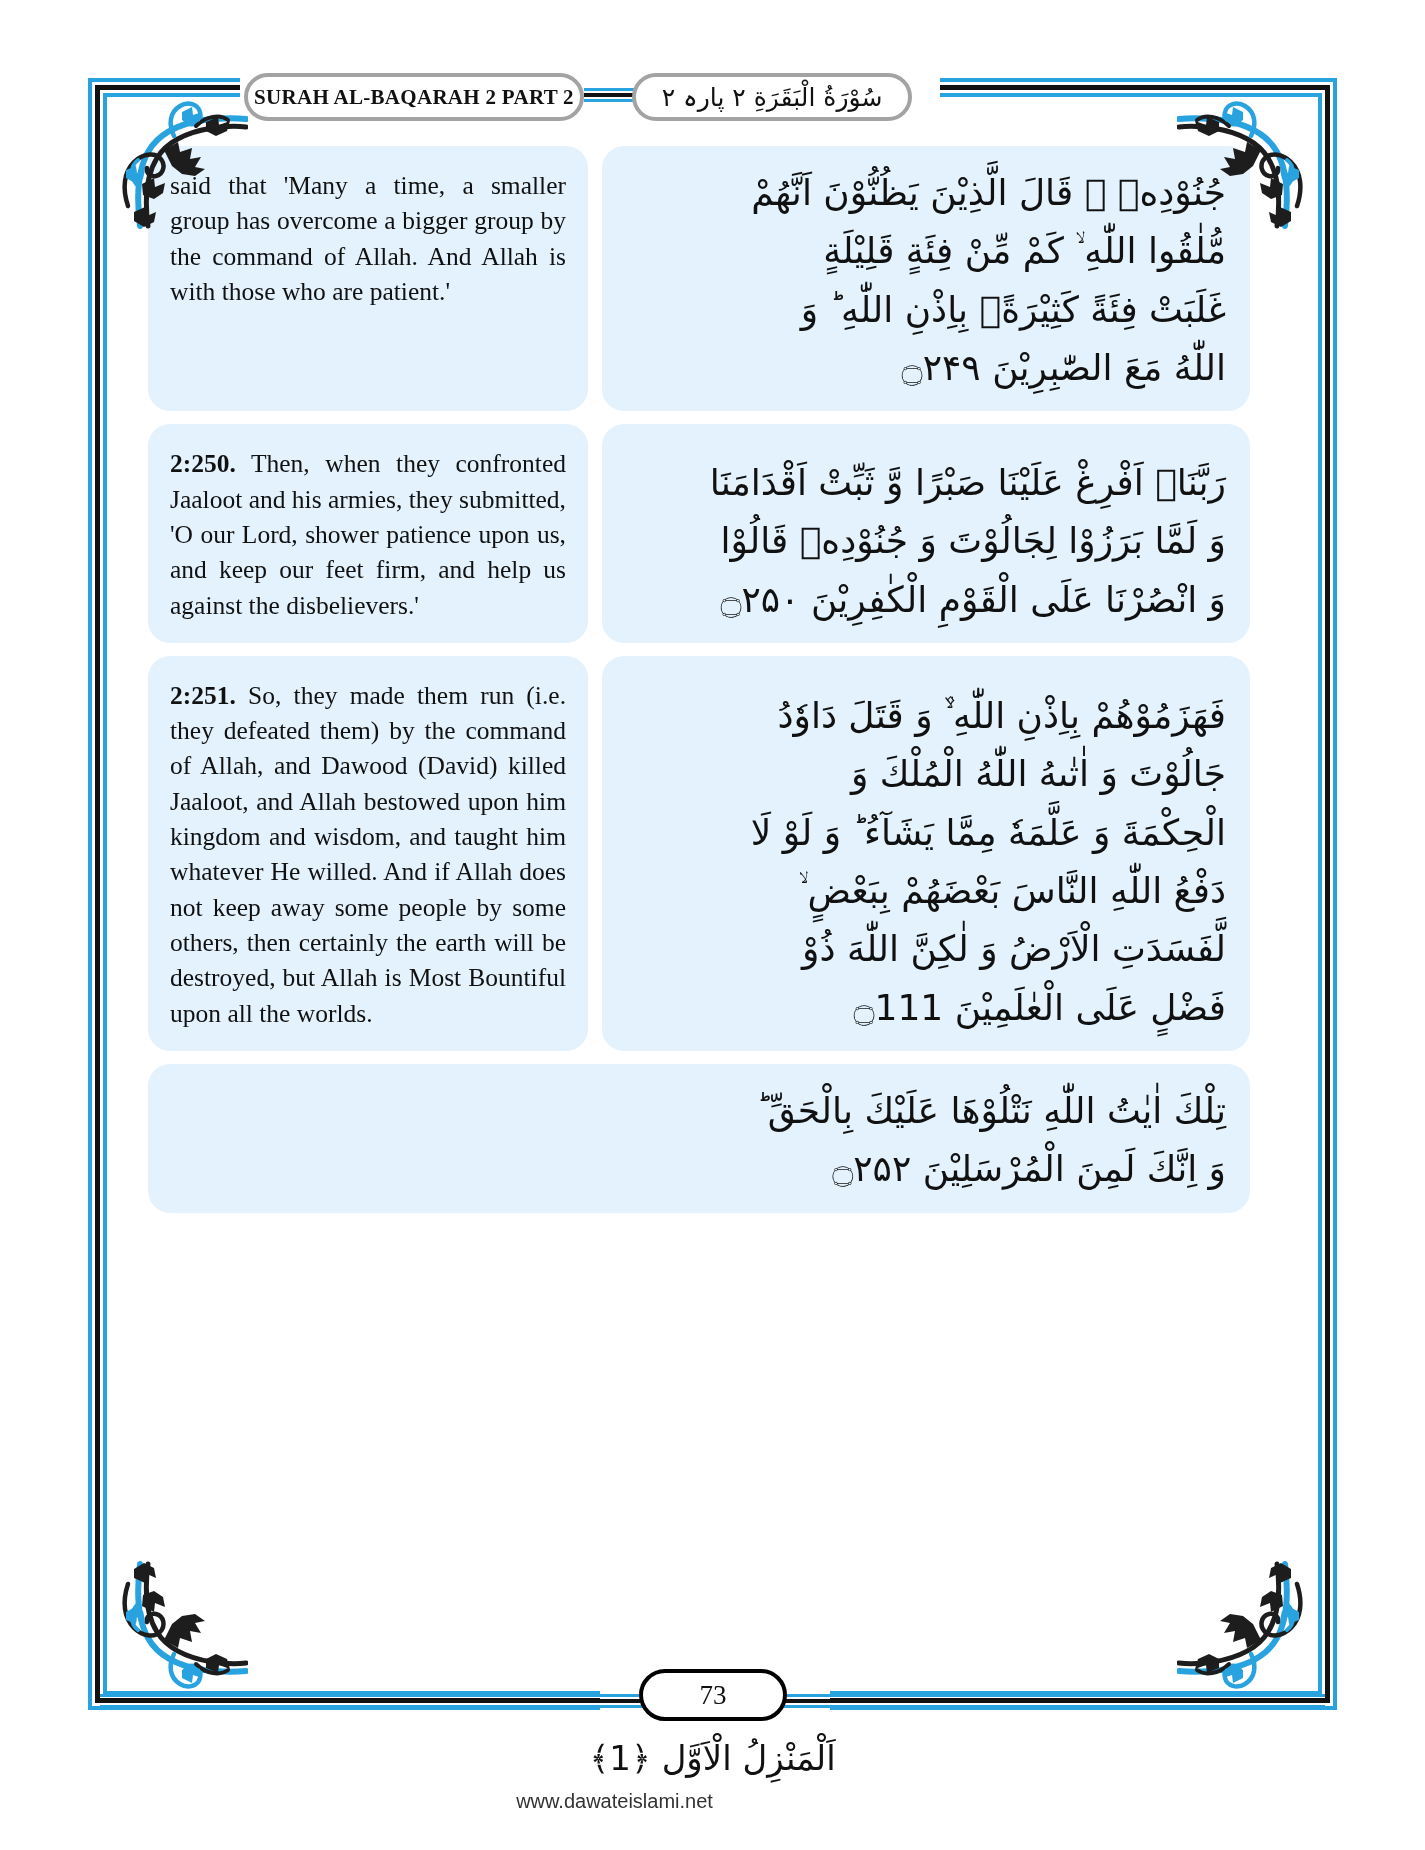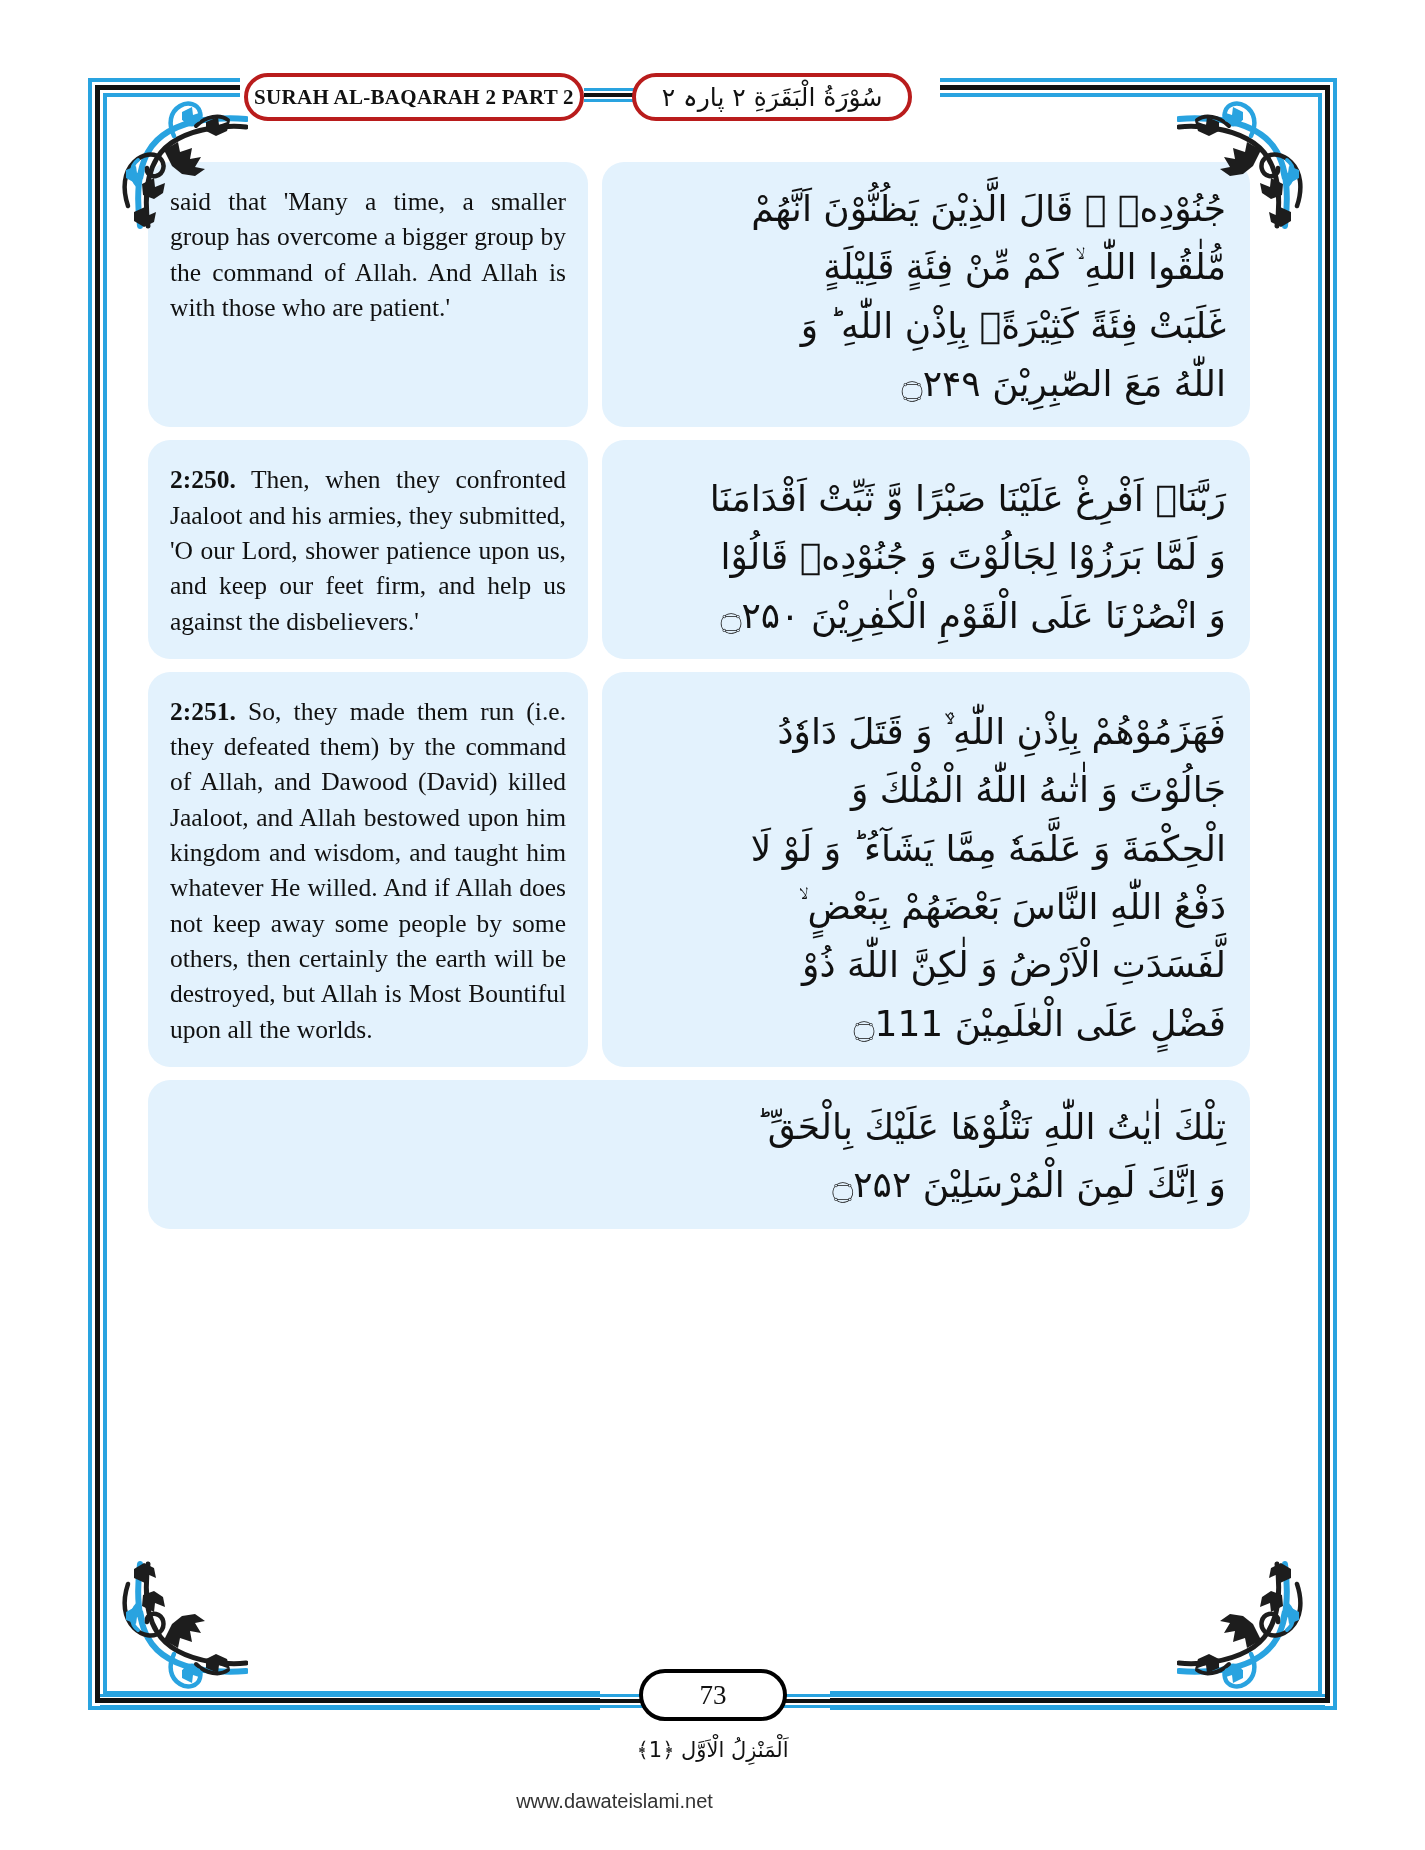--- a/index.html
+++ b/index.html
@@ -85,21 +85,21 @@
     left: 0; top: 68px;
     width: 1425px;
     height: 58px;
     z-index: 8;
     display: flex;
     align-items: center;
     justify-content: center;
   }
   .pill {
     background: #ffffff;
-    border: 4px solid #b91c1c;
+    border: 4px solid #a3a3a3;
     border-radius: 30px;
     height: 48px;
     display: flex;
     align-items: center;
     justify-content: center;
     box-sizing: border-box;
   }
   .pill-left {
     position: absolute;
     left: 244px;
@@ -136,21 +136,21 @@
   }
   .hdr-connector .l1 { position:absolute; left:0; right:0; top:0;  height:3px; background:#29a3e0; }
   .hdr-connector .l2 { position:absolute; left:0; right:0; top:5px; height:4px; background:#111; }
   .hdr-connector .l3 { position:absolute; left:0; right:0; top:11px; height:3px; background:#29a3e0; }
   .conn-mid   { left: 584px; width: 78px; }
 
   
   .content {
     position: absolute;
     left: 148px;
-    top: 162px;
+    top: 146px;
     width: 1102px;
     z-index: 3;
   }
   .verse-row {
     display: flex;
     gap: 14px;
     margin-bottom: 13px;
     align-items: stretch;
   }
   .cell {
@@ -233,21 +233,21 @@
     color: #111;
   }
 
   .footer-ar {
     position: absolute;
     left: 0;
     top: 1738px;
     width: 1425px;
     text-align: center;
     font-family: "DejaVu Sans", sans-serif;
-    font-size: 21px;
+    font-size: 34px;
     color: #111;
     direction: rtl;
     z-index: 5;
   }
   .footer-url {
     position: absolute;
     left: 0;
     top: 1790px;
     width: 1229px;
     text-align: center;

